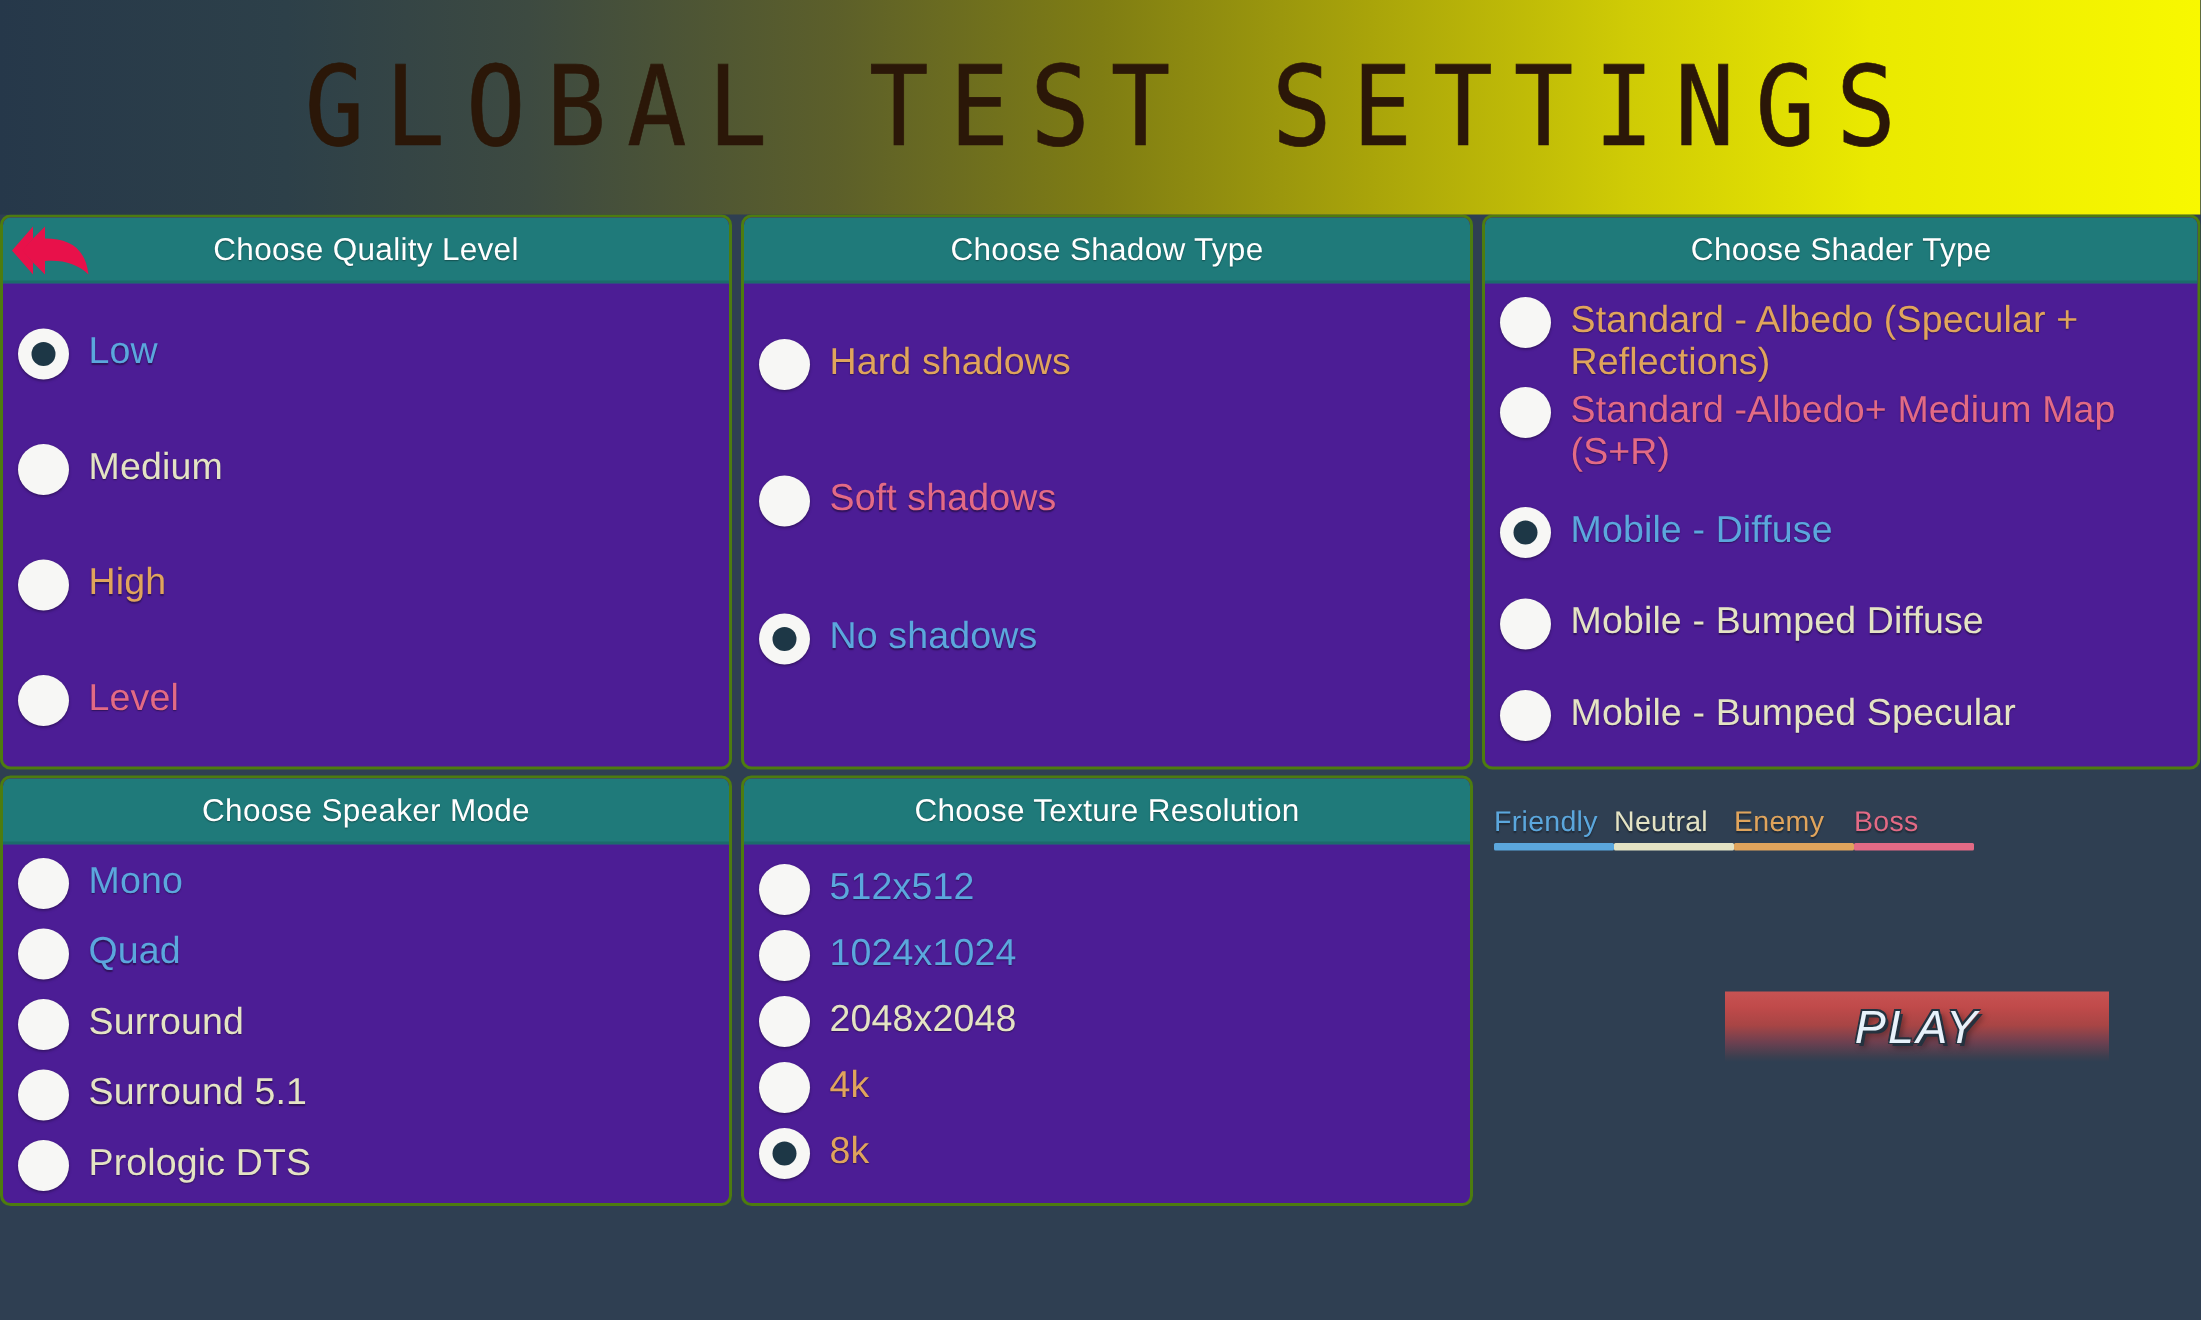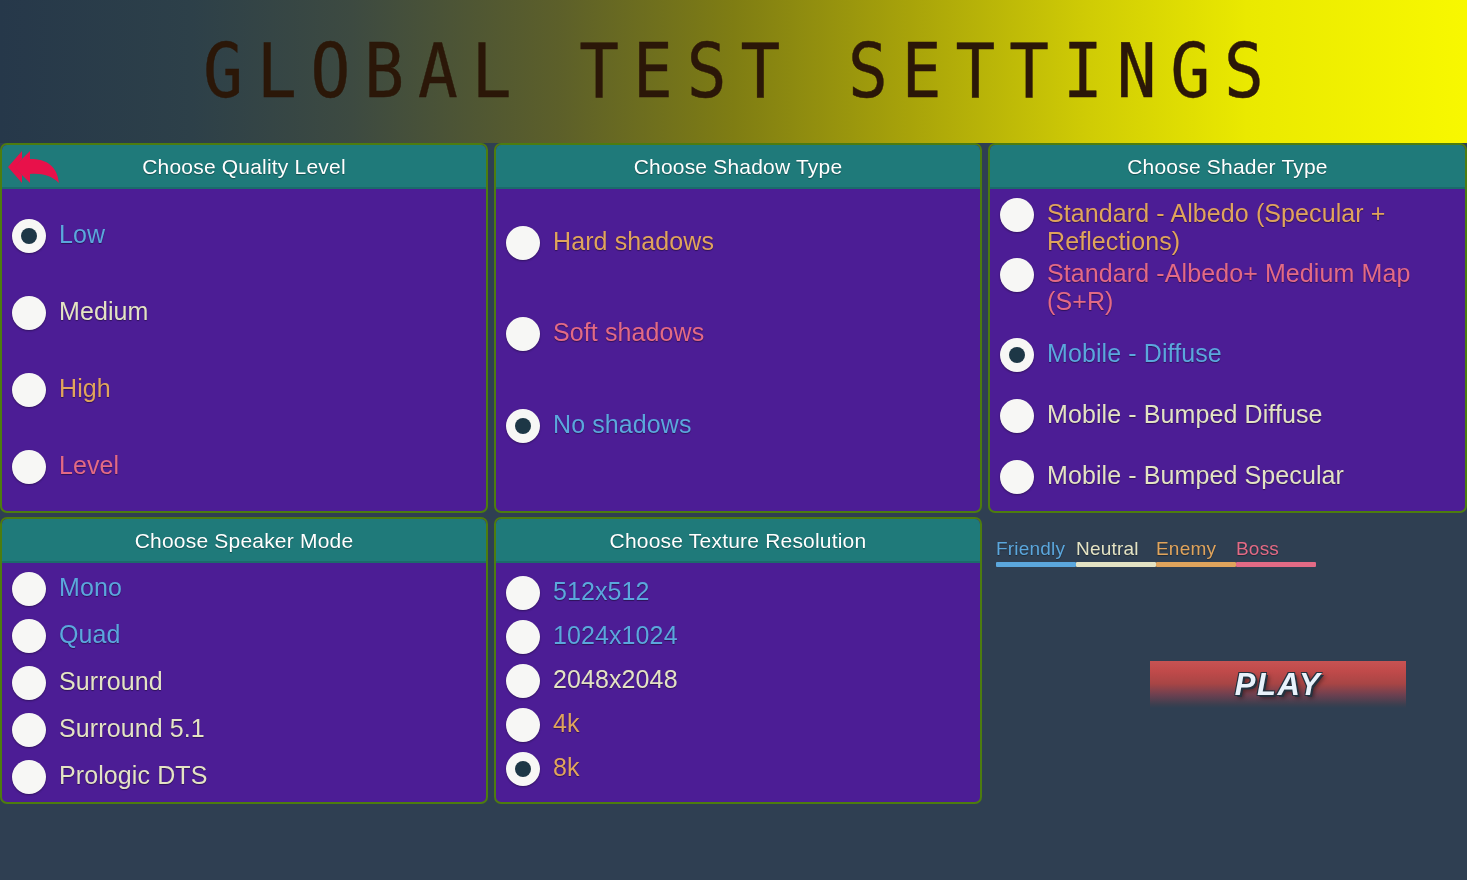--- a/index.html
+++ b/index.html
@@ -209,21 +209,21 @@
       #6d4050 72%,
       #3d3f4f 92%,
       #2f3f52 100%);
     cursor: pointer;
     display: flex;
     align-items: center;
     justify-content: center;
   }
   .play-label {
     font-size: 31px;
-    font-weight: bold;
+    font-weight: normal;
     font-style: italic;
     color: #e8f2fb;
     letter-spacing: 1.5px;
     text-shadow:
        2px 2px 0 #24323f,
       -1px -1px 0 #24323f,
        1px -1px 0 #24323f,
       -1px  1px 0 #24323f,
        3px 3px 4px rgba(0,0,0,0.5);
   }

